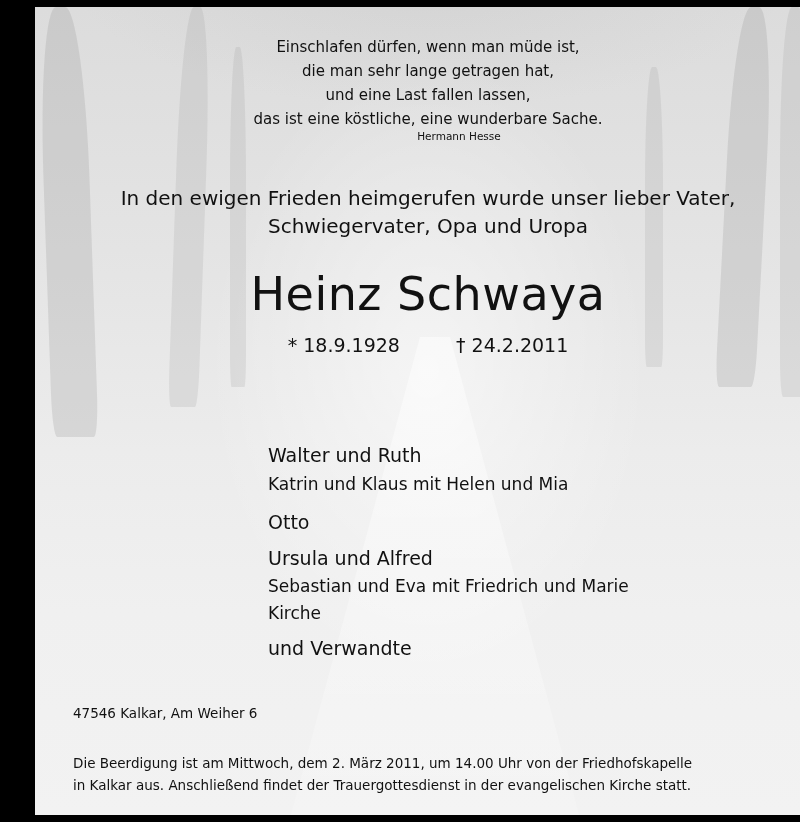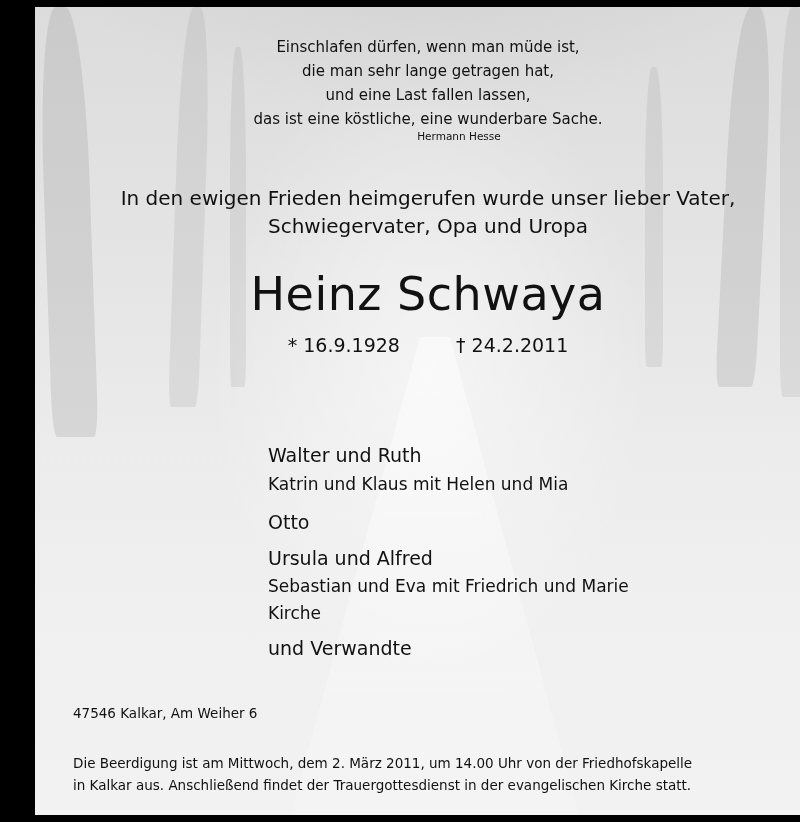--- a/index.html
+++ b/index.html
@@ -70,21 +70,21 @@
 
     <div class="text center intro">
       <div>In den ewigen Frieden heimgerufen wurde unser lieber Vater,</div>
       <div>Schwiegervater, Opa und Uropa</div>
     </div>
 
     <div class="text center name">Heinz Schwaya</div>
 
     <div class="text center dates">
       <span>*</span>
-      <span>16.9.1928</span>
+      <span>18.9.1928</span>
       <span class="gap"></span>
       <span>†</span>
       <span>24.2.2011</span>
     </div>
 
     <div class="block fam-main l1">Walter und Ruth</div>
     <div class="block fam-sub l2">Katrin und Klaus mit Helen und Mia</div>
     <div class="block fam-main l3">Otto</div>
     <div class="block fam-main l4">Ursula und Alfred</div>
     <div class="block fam-sub l5">Sebastian und Eva mit Friedrich und Marie</div>

